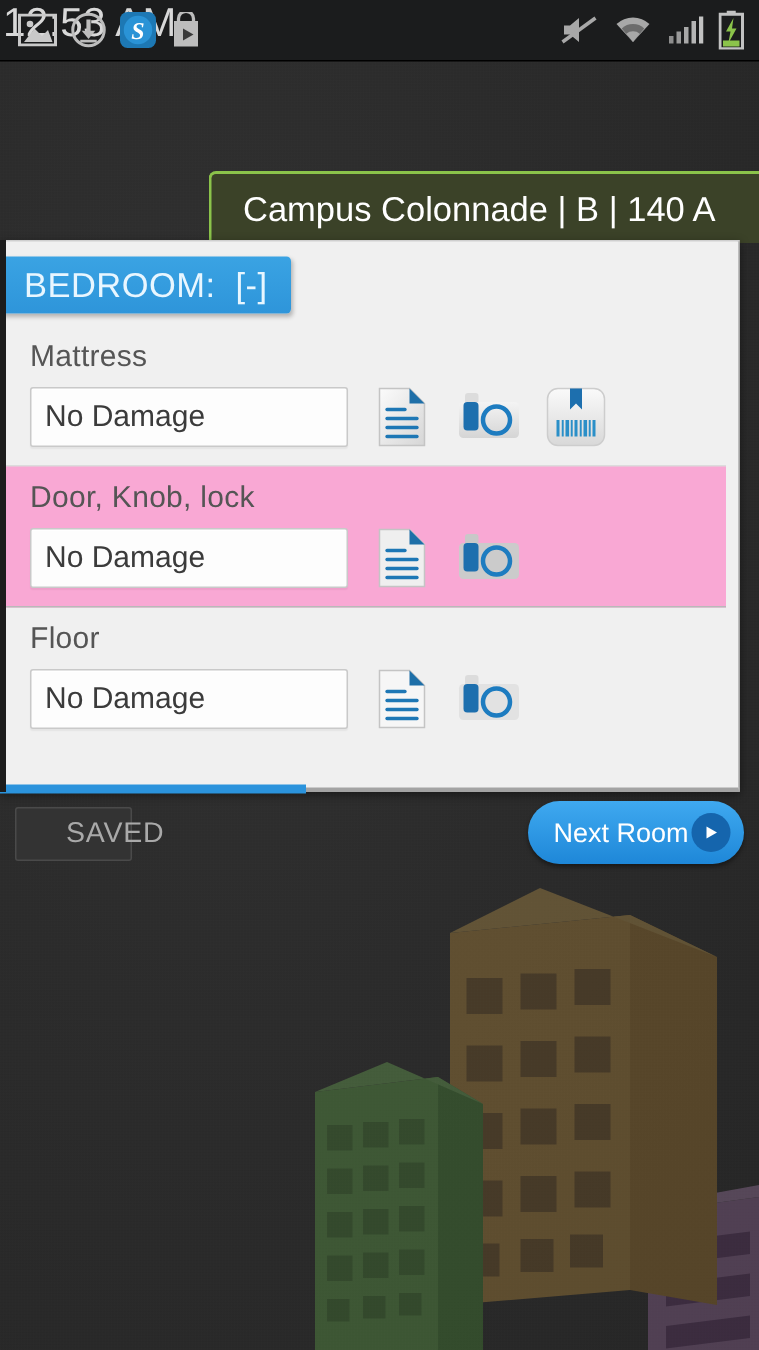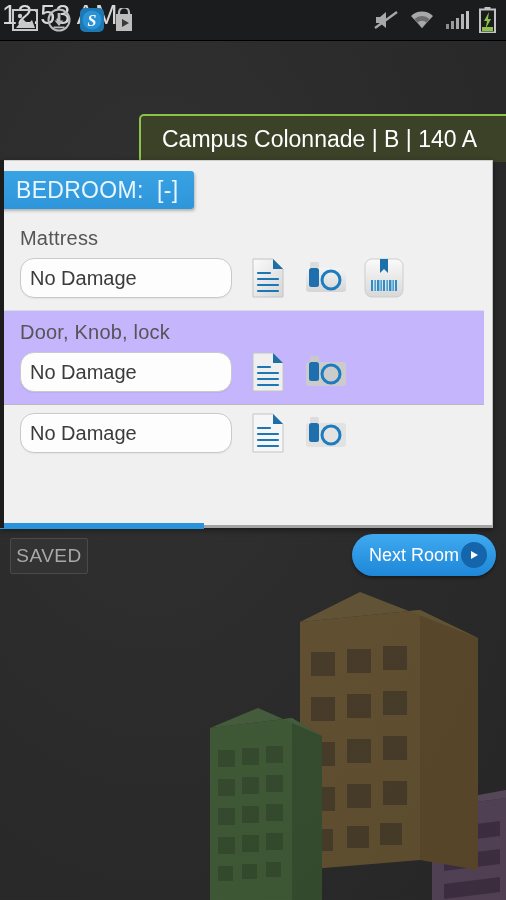--- a/index.html
+++ b/index.html
@@ -146,21 +146,21 @@
     position: absolute;
     left: 0; top: 56px;
     right: 0; bottom: 0;
   }
   .row {
     position: relative;
     box-sizing: border-box;
     padding: 6px 0 10px 0;
   }
   .row.highlight {
-    background: #c4b5fd;
+    background: #f9a8d4;
     border-top: 1px solid #dcdcdc;
     border-bottom: 1px solid #b9b9b9;
     margin-right: 8px;
   }
   .row-label {
     color: #555555;
     font-size: 20px;
     margin: 4px 0 6px 20px;
     font-weight: 400;
     letter-spacing: .2px;
@@ -168,21 +168,21 @@
   .row-body {
     display: flex;
     align-items: center;
   }
   .field {
     margin-left: 20px;
     width: 212px;
     height: 40px;
     background: #fdfdfd;
     border: 1px solid #c9c9c9;
-    border-radius: 14px;
+    border-radius: 2px;
     box-sizing: border-box;
     display: flex;
     align-items: center;
     box-shadow: inset 0 1px 0 rgba(255,255,255,.9), 0 1px 1px rgba(0,0,0,.05);
   }
   .field-value {
     color: #3b3b3b;
     font-size: 20px;
     padding-left: 9px;
     white-space: nowrap;
@@ -219,22 +219,23 @@
   .saved-btn {
     position: absolute;
     left: 10px; top: 538px;
     width: 78px; height: 36px;
     background: #333333;
     border: 1px solid #4a4a4a;
     border-radius: 2px;
     box-sizing: border-box;
     display: flex;
     align-items: center;
-    justify-content: center;
+    justify-content: flex-start;
     z-index: 30;
+    padding-left: 33px;
   }
   .saved-label {
     color: #a9a9a9;
     font-size: 19px;
     letter-spacing: .5px;
   }
   .next-btn {
     position: absolute;
     right: 10px; top: 534px;
     width: 144px; height: 42px;
@@ -479,20 +480,21 @@
                 <rect x="2" y="8" width="40" height="24" rx="3" fill="#cbcbcb"></rect>
                 <rect x="5" y="8" width="10" height="19" rx="2.5" fill="#1d6fae"></rect>
                 <circle cx="27" cy="20" r="9" fill="none" stroke="#1d7cc0" stroke-width="3"></circle>
               </svg>
             </div>
           </div>
         </div>
       </div>
 
       <div class="row">
+        <div class="row-label">Floor</div>
         <div class="row-body">
           <div class="field">
             <span class="field-value">No Damage</span>
           </div>
           <div class="row-icons">
             <div class="icon-btn">
               <svg width="40" height="44" viewBox="0 0 40 44">
                 <path d="M5 3 h20 l10 10 v28 h-30 z" fill="#f6f6f6" stroke="#c4c4c4" stroke-width="1"></path>
                 <polygon points="25,3 35,13 25,13" fill="#1e6fa8"></polygon>
                 <g stroke="#1d77b5" stroke-width="2.2" stroke-linecap="round">

